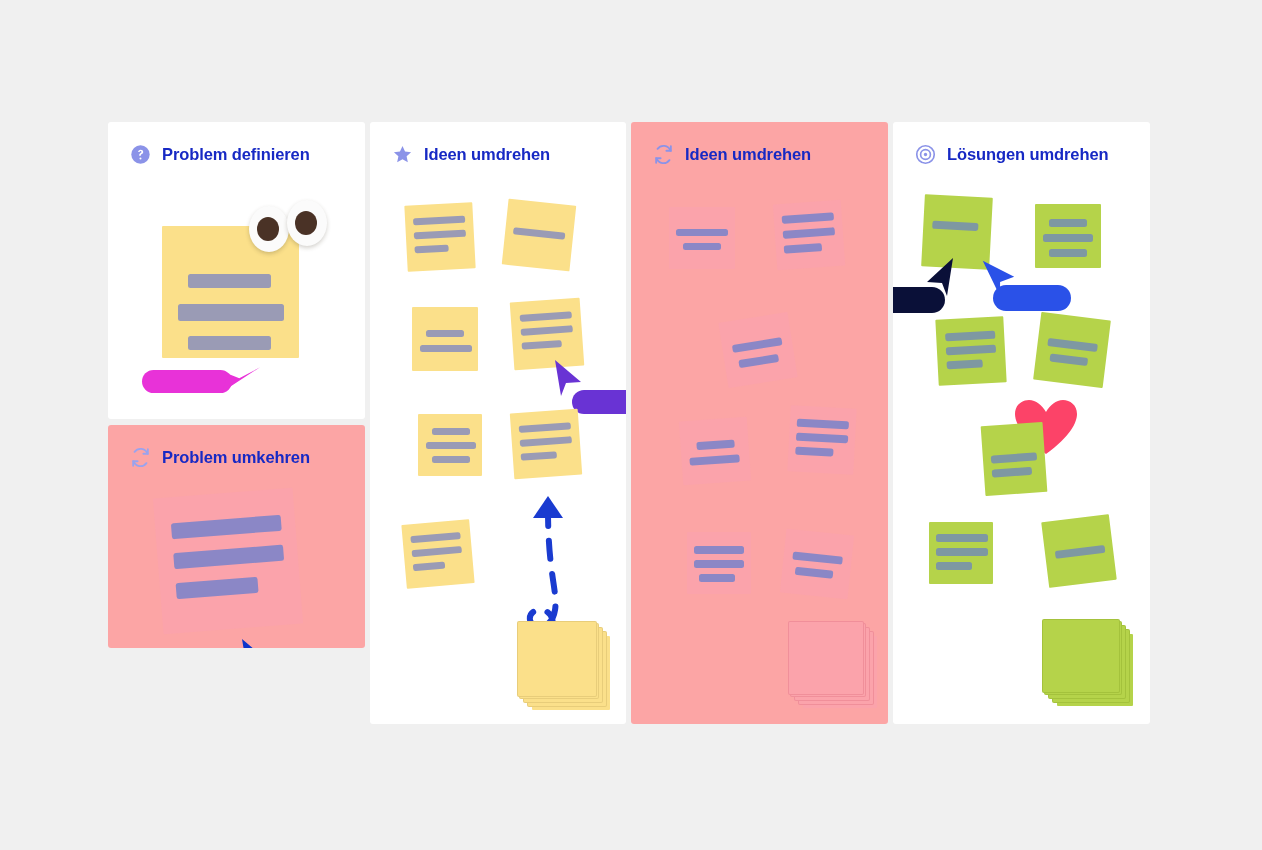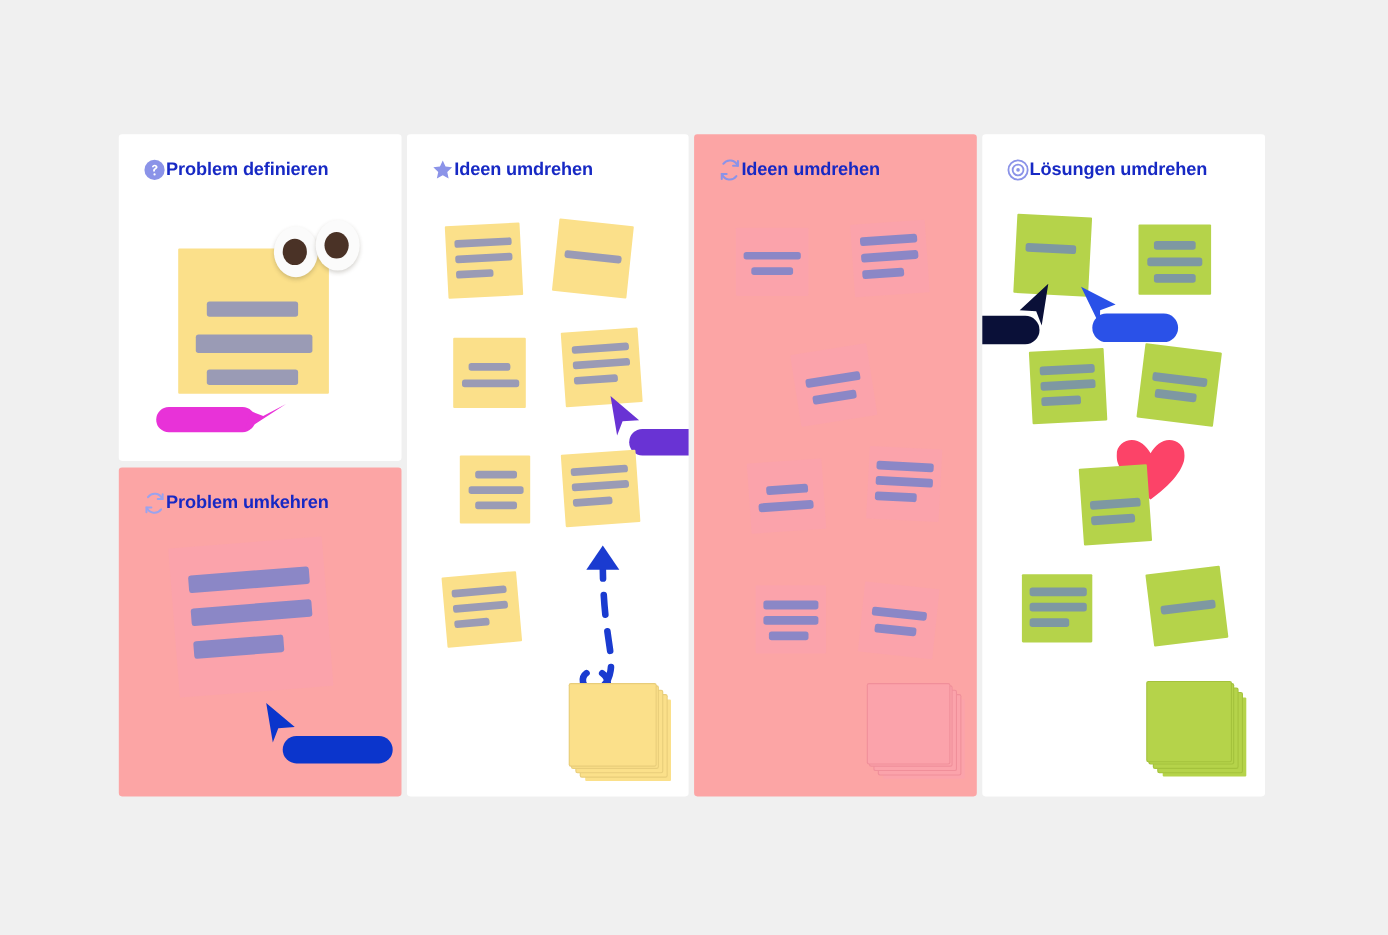--- a/index.html
+++ b/index.html
@@ -23,27 +23,28 @@
   .col-4 { width: 257px; }
 
   .panel {
     position: relative;
     border-radius: 3px;
     overflow: hidden;
   }
   .panel.white { background: #ffffff; }
   .panel.lav   { background: #fca5a5; }
   .p1 { height: 297px; }
-  .p2 { height: 299px; }
+  .p2 { height: 223px; }
   .full { height: 100%; }
 
   .panel-header {
     position: absolute;
     top: 22px; left: 22px;
     display: flex; align-items: center;
+    gap: 11px;
     z-index: 40;
   }
   .panel-title {
     font-size: 16.5px;
     font-weight: bold;
     color: #1729c4;
     letter-spacing: -0.1px;
     white-space: nowrap;
   }
   .hicon { width: 21px; height: 21px; flex: 0 0 21px; display:block; }

